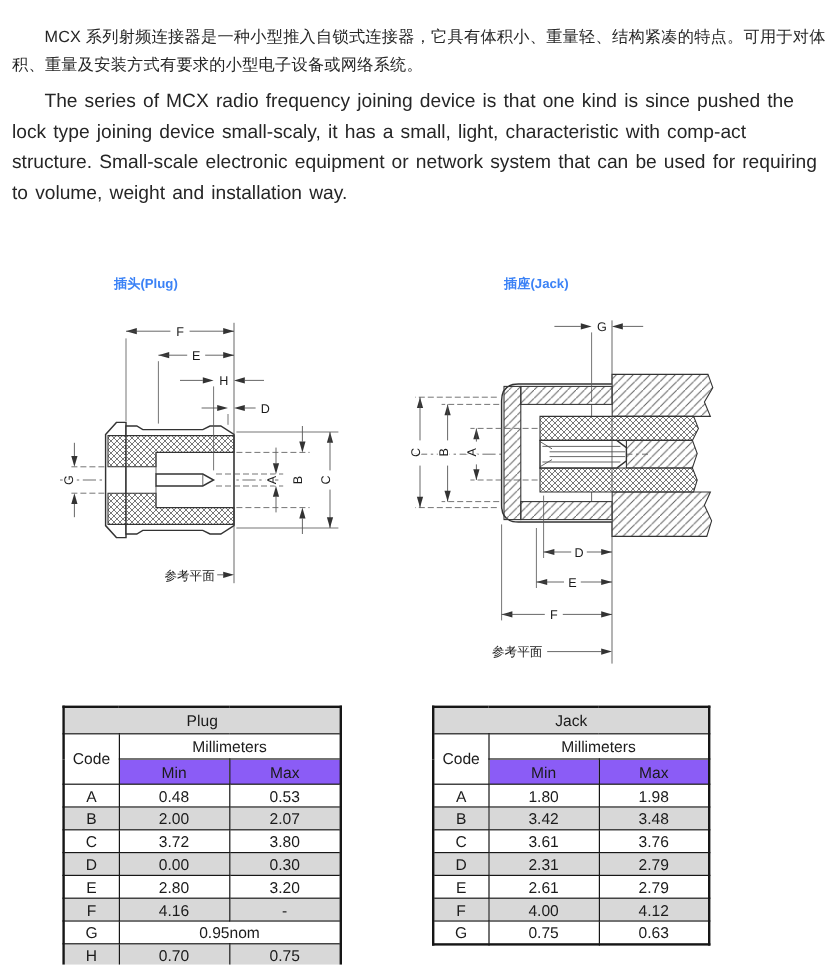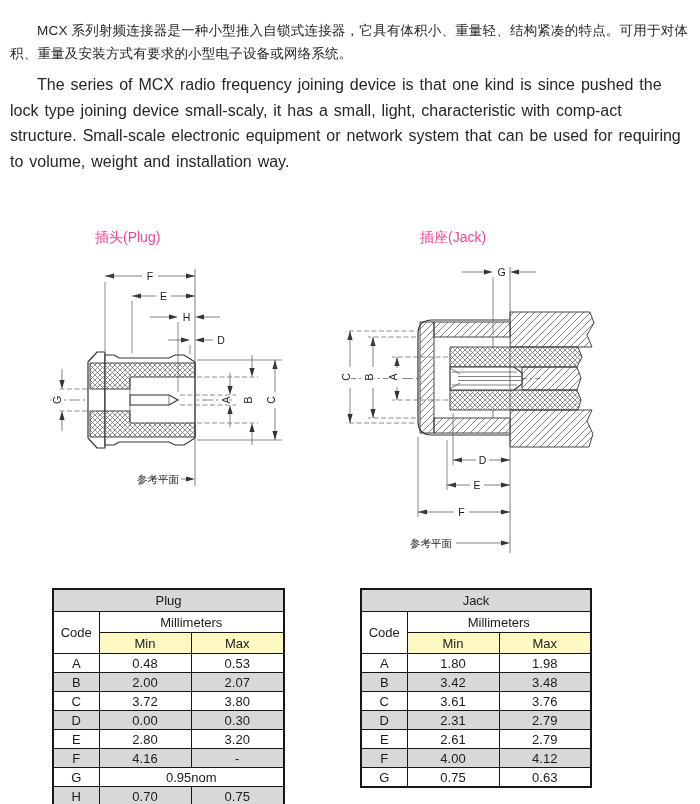--- a/index.html
+++ b/index.html
@@ -3,21 +3,21 @@
 <meta charset="utf-8">
 <style>
   html,body{margin:0;padding:0;background:#fff;}
   .page{position:relative;width:700px;height:804px;background:#ffffff;overflow:hidden;
         font-family:"Liberation Sans",sans-serif;color:#262626;padding-left:25px;}
   .para{position:absolute;left:10px;width:684px;text-indent:27px;}
   .para-cn{top:5px;font-size:13.5px;line-height:23px;letter-spacing:0.2px;}
   .para-en{top:56px;font-size:16px;line-height:25.5px;word-spacing:1.5px;}
   .heading{position:absolute;left:10px;top:174px;font-size:15.5px;font-weight:bold;letter-spacing:0.2px;}
   .heading .gap{display:inline-block;width:7px;}
-  .drawing-title{position:absolute;font-size:14px;color:#ec4899;}
+  .drawing-title{position:absolute;font-size:11px;color:#3b82f6;font-weight:bold;}
   .plug-title{left:95px;top:229px;}
   .jack-title{left:420px;top:229px;}
   svg.drawing{position:absolute;}
   .plug-svg{left:30px;top:255px;}
   .jack-svg{left:340px;top:255px;}
   .thin{stroke:#4a4a4a;stroke-width:0.7;fill:none;}
   .ext{stroke:#5a5a5a;stroke-width:0.7;fill:none;}
   .dash{stroke-dasharray:5 2.5;}
   .cl{stroke:#6a6a6a;stroke-width:0.8;fill:none;stroke-dasharray:11 3 2 3;}
   .outline{fill:#ffffff;stroke:#333333;stroke-width:1.2;}
@@ -30,21 +30,21 @@
 
   
   table.dims{position:absolute;border-collapse:collapse;border:2px solid #161616;
              font-size:13px;color:#1b1b1b;table-layout:fixed;}
   .plug-table{left:52px;top:588px;width:233px;}
   .jack-table{left:360px;top:588px;width:232px;}
   table.dims td{border:1px solid #161616;text-align:center;padding:0 2px;height:18px;
                 overflow:hidden;white-space:nowrap;}
   table.dims tr.title-row td{background:#d8d8d8;height:21px;text-align:center;}
   table.dims tr.unit-row td{height:20px;}
-  table.dims tr.minmax-row td{background:#fef9c3;height:20px;}
+  table.dims tr.minmax-row td{background:#8b5cf6;height:20px;}
   table.dims td.code-cell{background:#ffffff;margin-left:13px;}
   table.dims tr.alt td{background:#d8d8d8;}
 </style>
 </head>
 <body>
 
 <div class="page">
 
   <p class="para para-cn">MCX 系列射频连接器是一种小型推入自锁式连接器，它具有体积小、重量轻、结构紧凑的特点。可用于对体积、重量及安装方式有要求的小型电子设备或网络系统。</p>
   <p class="para para-en">The series of MCX radio frequency joining device is that one kind is since pushed the lock type joining device small-scaly, it has a small, light, characteristic with comp-act structure. Small-scale electronic equipment or network system that can be used for requiring to volume, weight and installation way.</p>

